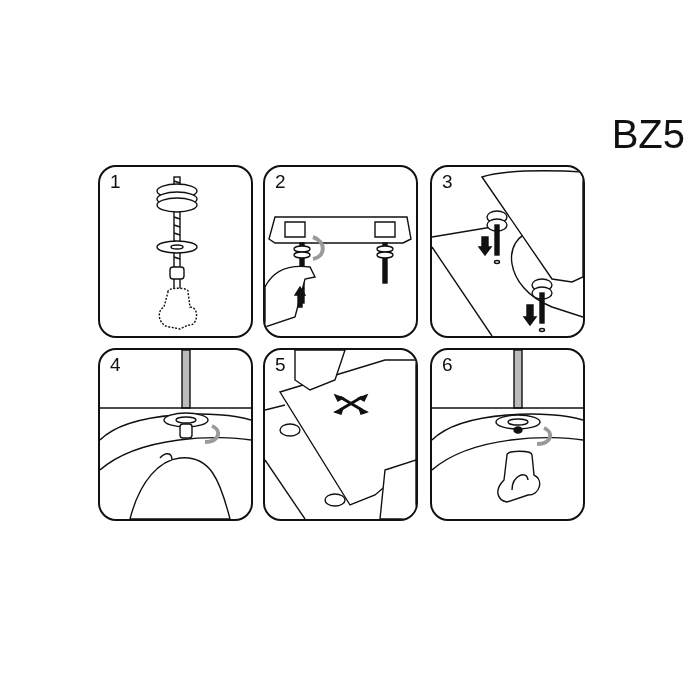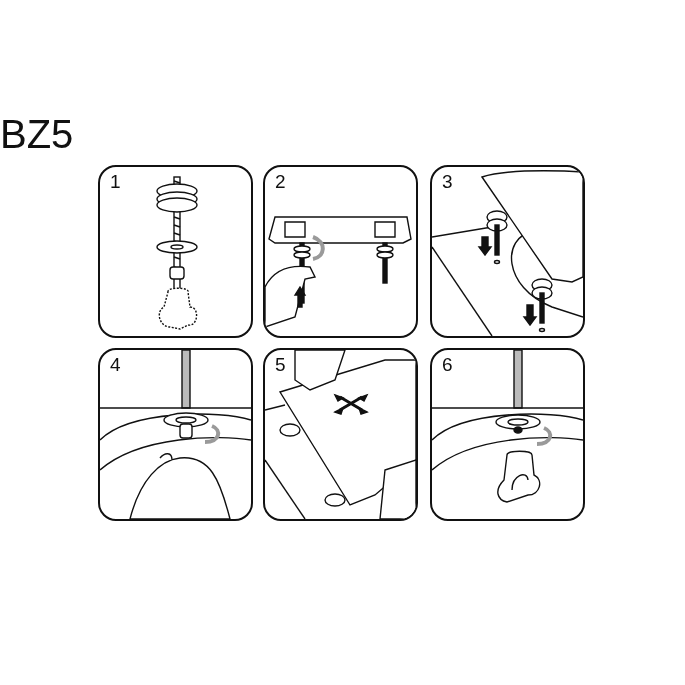--- a/index.html
+++ b/index.html
@@ -1,17 +1,17 @@
 <!DOCTYPE html>
 <html><head>
 <meta charset="utf-8">
 <style>
   html, body { margin:0; padding:0; background:#ffffff; }
   body { width:685px; height:685px; position:relative; overflow:hidden; font-family:"Liberation Sans", sans-serif; }
-  .title { position:absolute; left:0; width:685px; top:112px; text-align:left; font-size:40px; color:#111; letter-spacing:0px; }
+  .title { position:absolute; left:0; width:685px; top:112px; text-align:right; font-size:40px; color:#111; letter-spacing:0px; }
   .panel { position:absolute; width:155px; height:173px; border:2px solid #111; border-radius:18px; box-sizing:border-box; overflow:hidden; background:#fff; }
   .panel svg { position:absolute; left:0; top:0; width:151px; height:169px; }
   .num { position:absolute; left:10px; top:4px; font-size:19px; color:#111; z-index:2; }
 </style>
 </head>
 <body>
 
 <div class="title">BZ5</div>
 
 <div class="panel" style="left:98px;top:165px;">

